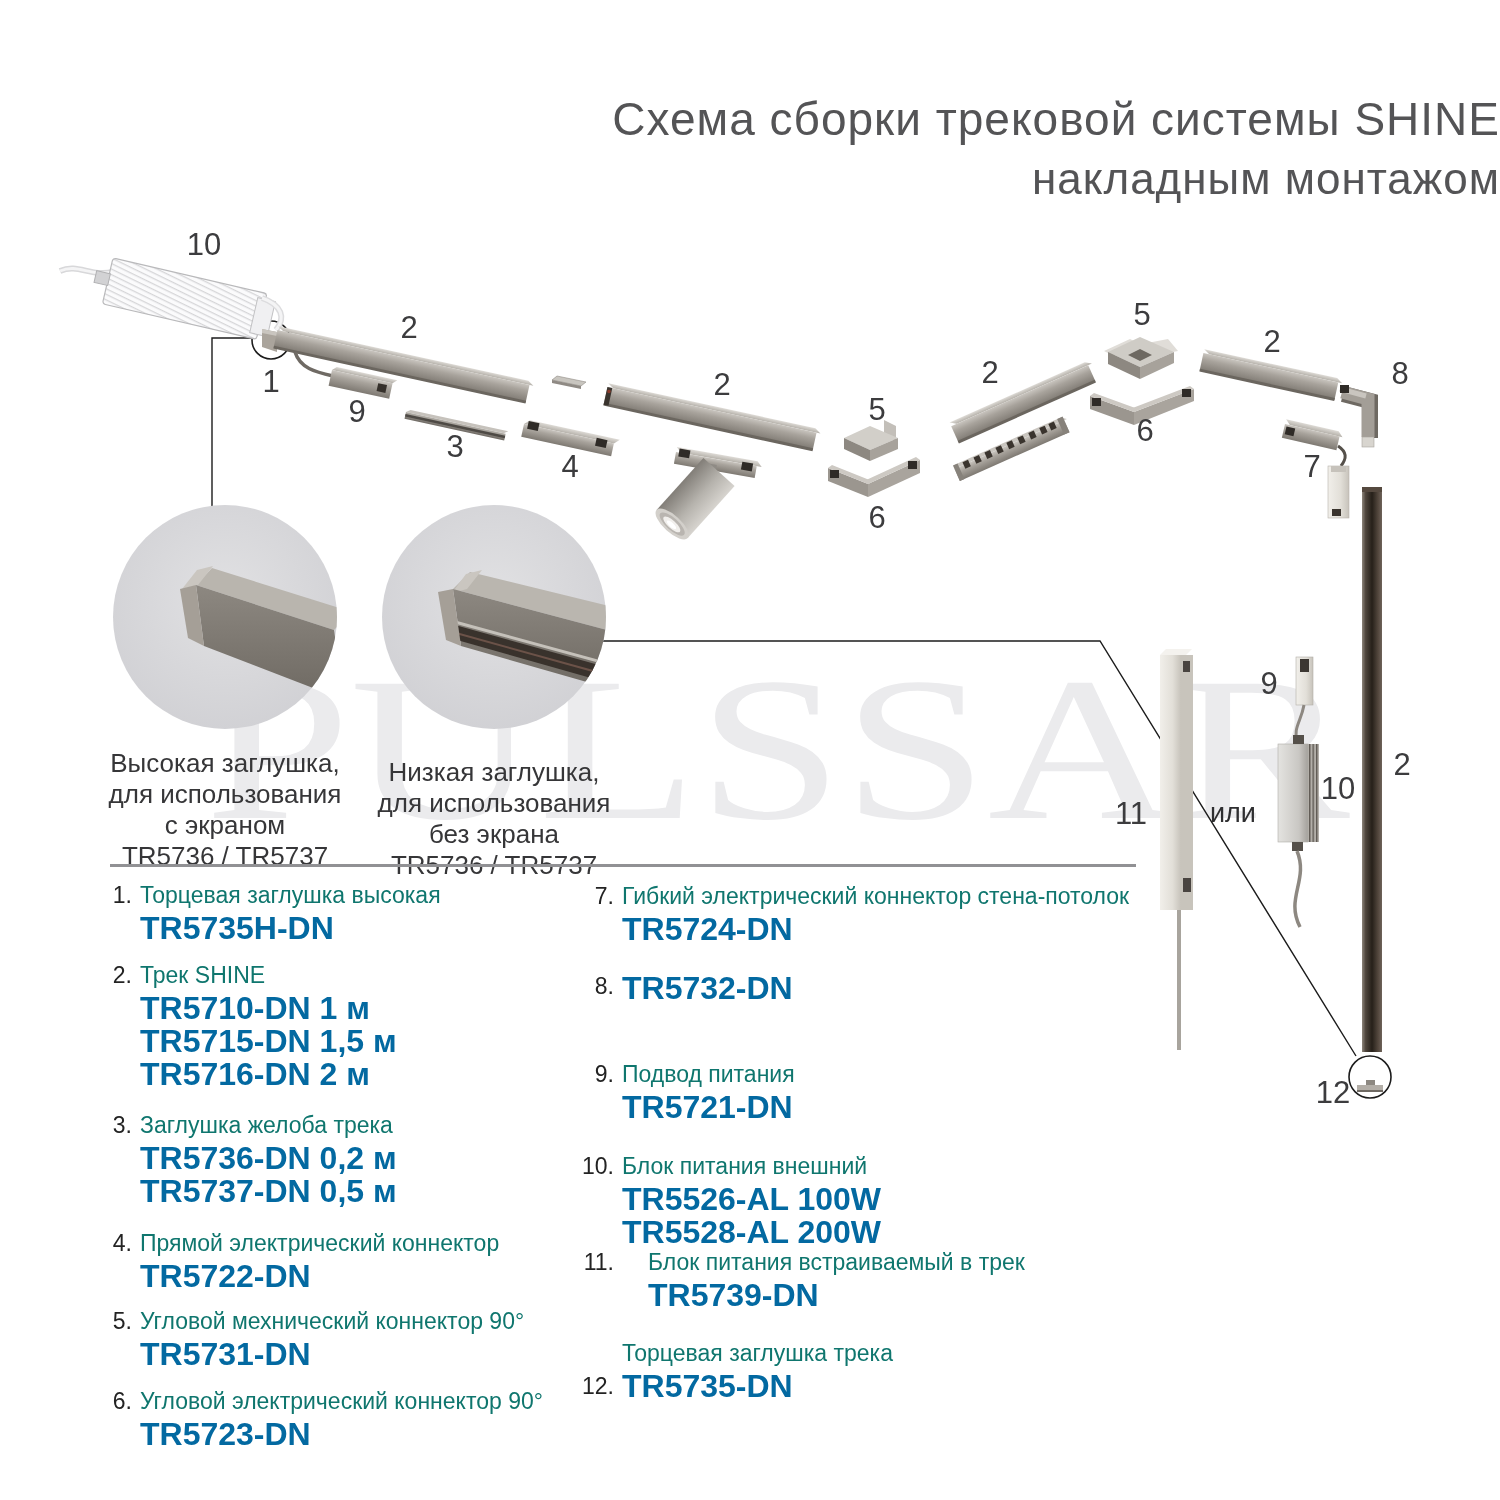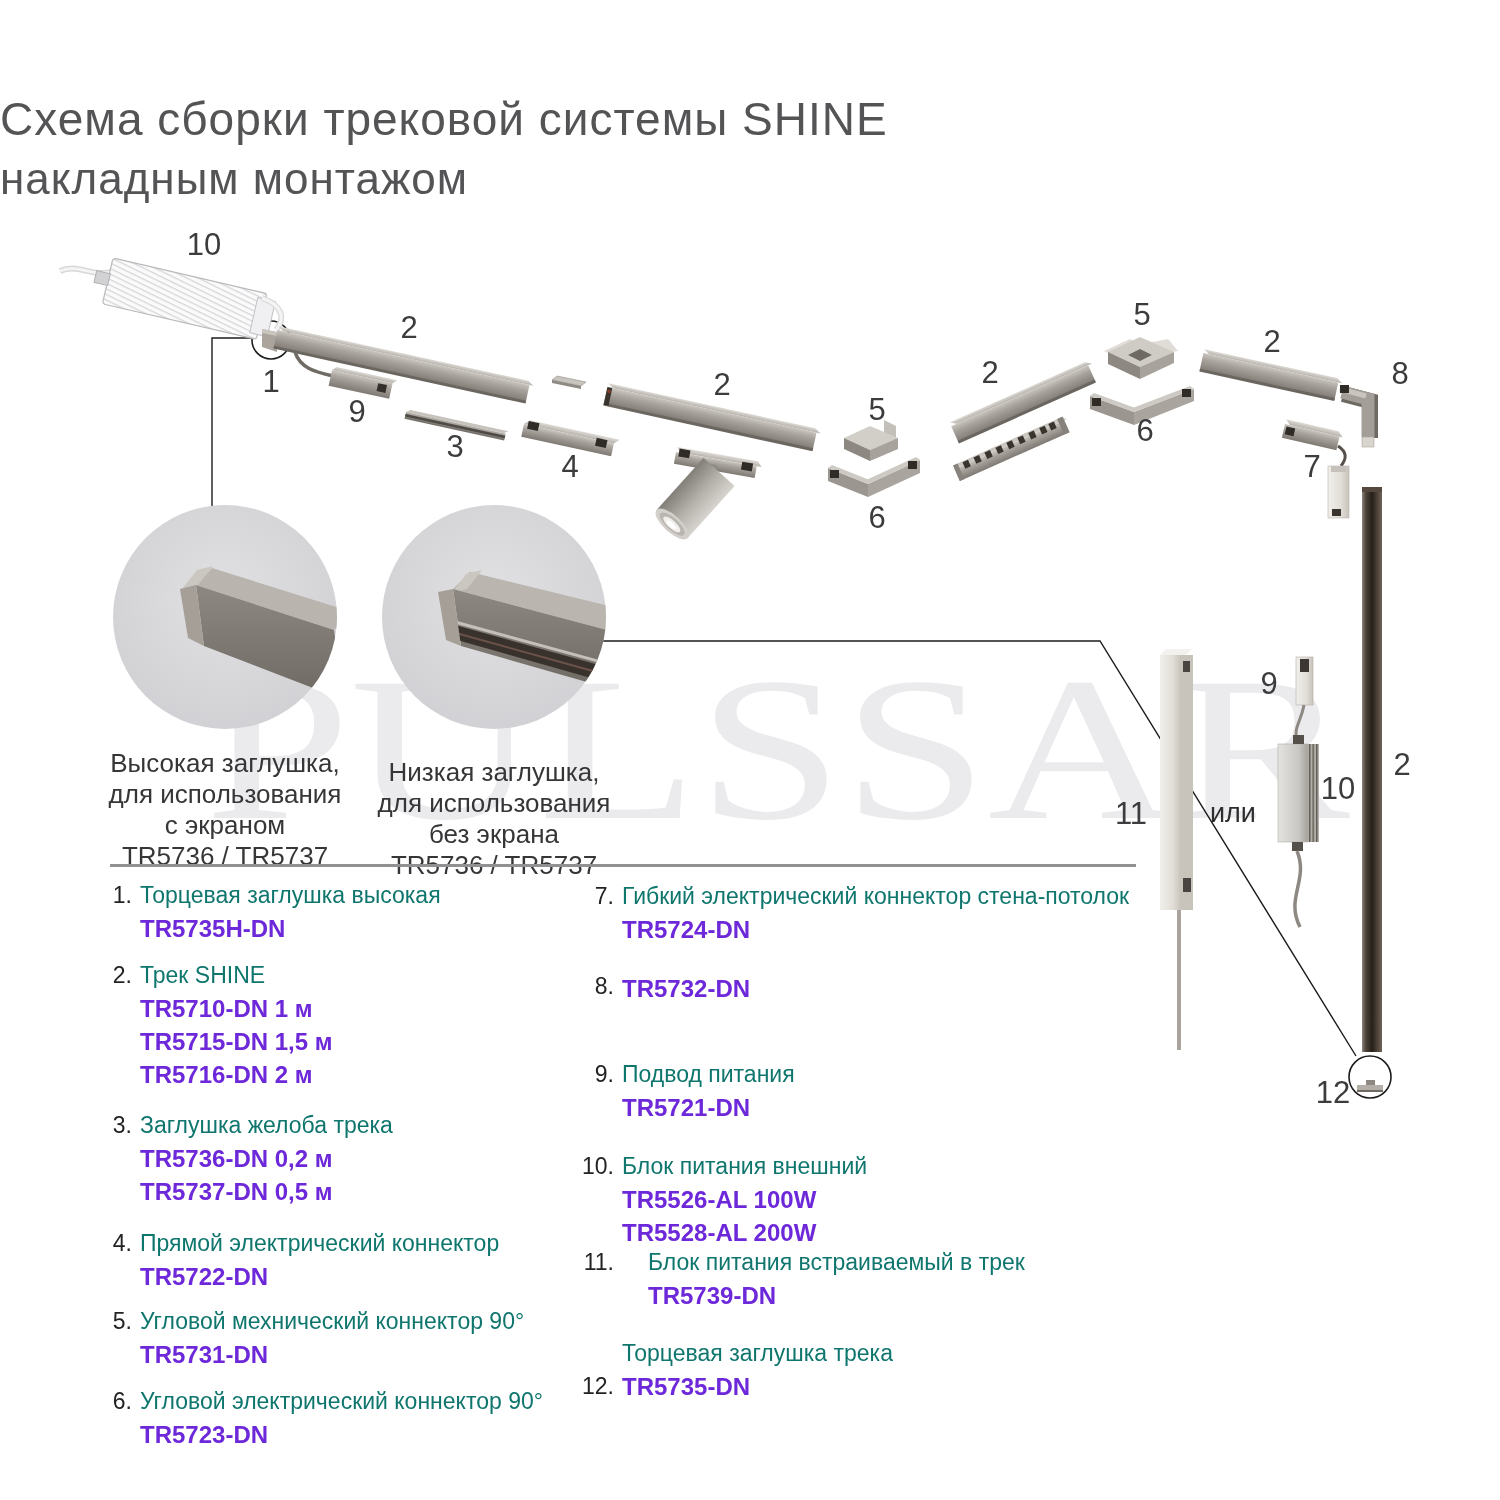--- a/index.html
+++ b/index.html
@@ -1,28 +1,28 @@
 <!DOCTYPE html>
 <html><head>
 <meta charset="utf-8">
 <style>
   html,body{margin:0;padding:0;background:#fff;}
   .canvas{position:relative;width:1500px;height:1500px;background:#ffffff;overflow:hidden;
           font-family:"Liberation Sans",sans-serif;}
   .diagram-svg{position:absolute;left:0;top:0;}
-  .title{position:absolute;left:0;right:0;top:88px;text-align:left;color:#545456;}
+  .title{position:absolute;left:0;right:0;top:88px;text-align:right;color:#545456;}
   .title .t1{font-size:46px;line-height:62px;letter-spacing:1px;}
   .title .t2{font-size:44px;line-height:58px;letter-spacing:1px;}
   .sep{position:absolute;left:110px;top:864px;width:1026px;height:3px;background:#919194;}
   .part{position:absolute;display:flex;align-items:flex-start;}
   .pnum{width:36px;text-align:right;font-size:23px;line-height:34px;color:#232323;flex:0 0 auto;}
   .col-r .pnum{width:46px;}
   .pbody{margin-left:8px;}
   .pname{font-size:23px;line-height:34px;color:#0f766e;}
-  .pcode{font-size:24px;line-height:33px;font-weight:700;color:#6d28d9;}
+  .pcode{font-size:32px;line-height:33px;font-weight:700;color:#0369a1;}
   .pbody .pcode:first-of-type{margin-top:3px;}
 </style>
 </head>
 <body>
 
 <div class="canvas">
 
 <svg class="diagram-svg" width="1500" height="1500" viewBox="0 0 1500 1500">
   <defs>
     <linearGradient id="gTrack" x1="0" y1="0" x2="0" y2="1">

